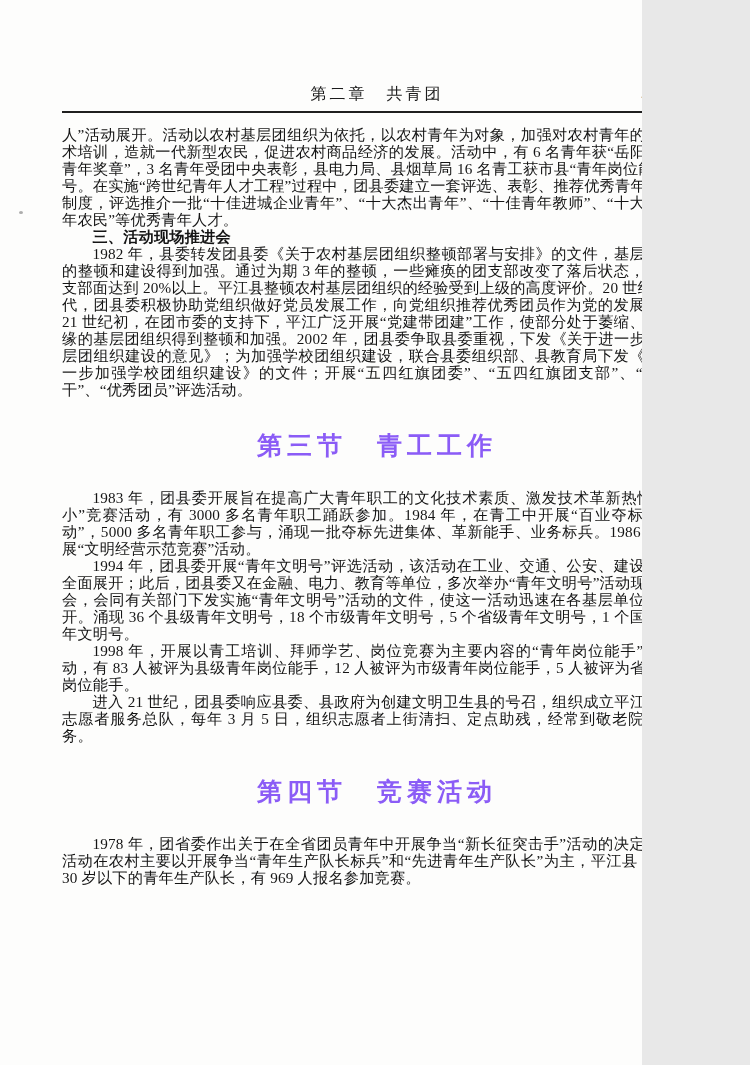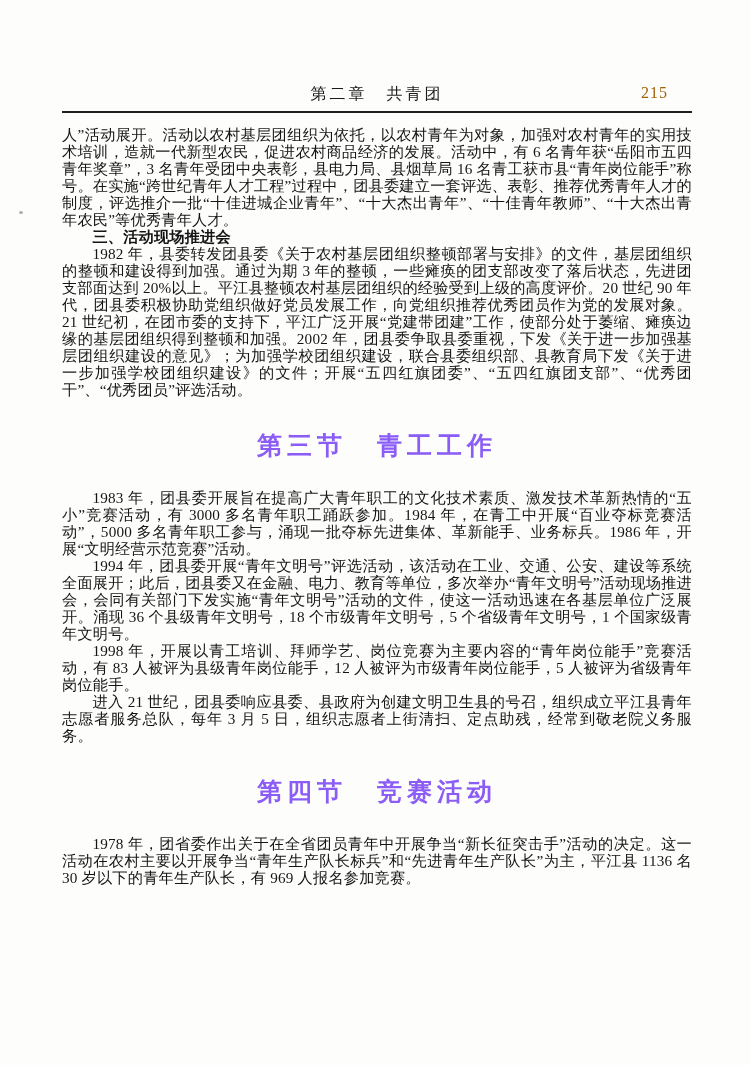--- a/index.html
+++ b/index.html
@@ -2,21 +2,21 @@
 <html><head>
 <meta charset="utf-8">
 <style>
   html, body {
     margin: 0;
     padding: 0;
     background: #e8e8e8;
   }
   .page {
     position: relative;
-    width: 750px;
+    width: 642px;
     height: 1065px;
     background: #fdfdfc;
     overflow: hidden;
     color: #141414;
     font-family: "Liberation Serif", "DejaVu Serif", serif;
   }
   .text-block {
     position: absolute;
     left: 62px;
     top: 84px;

